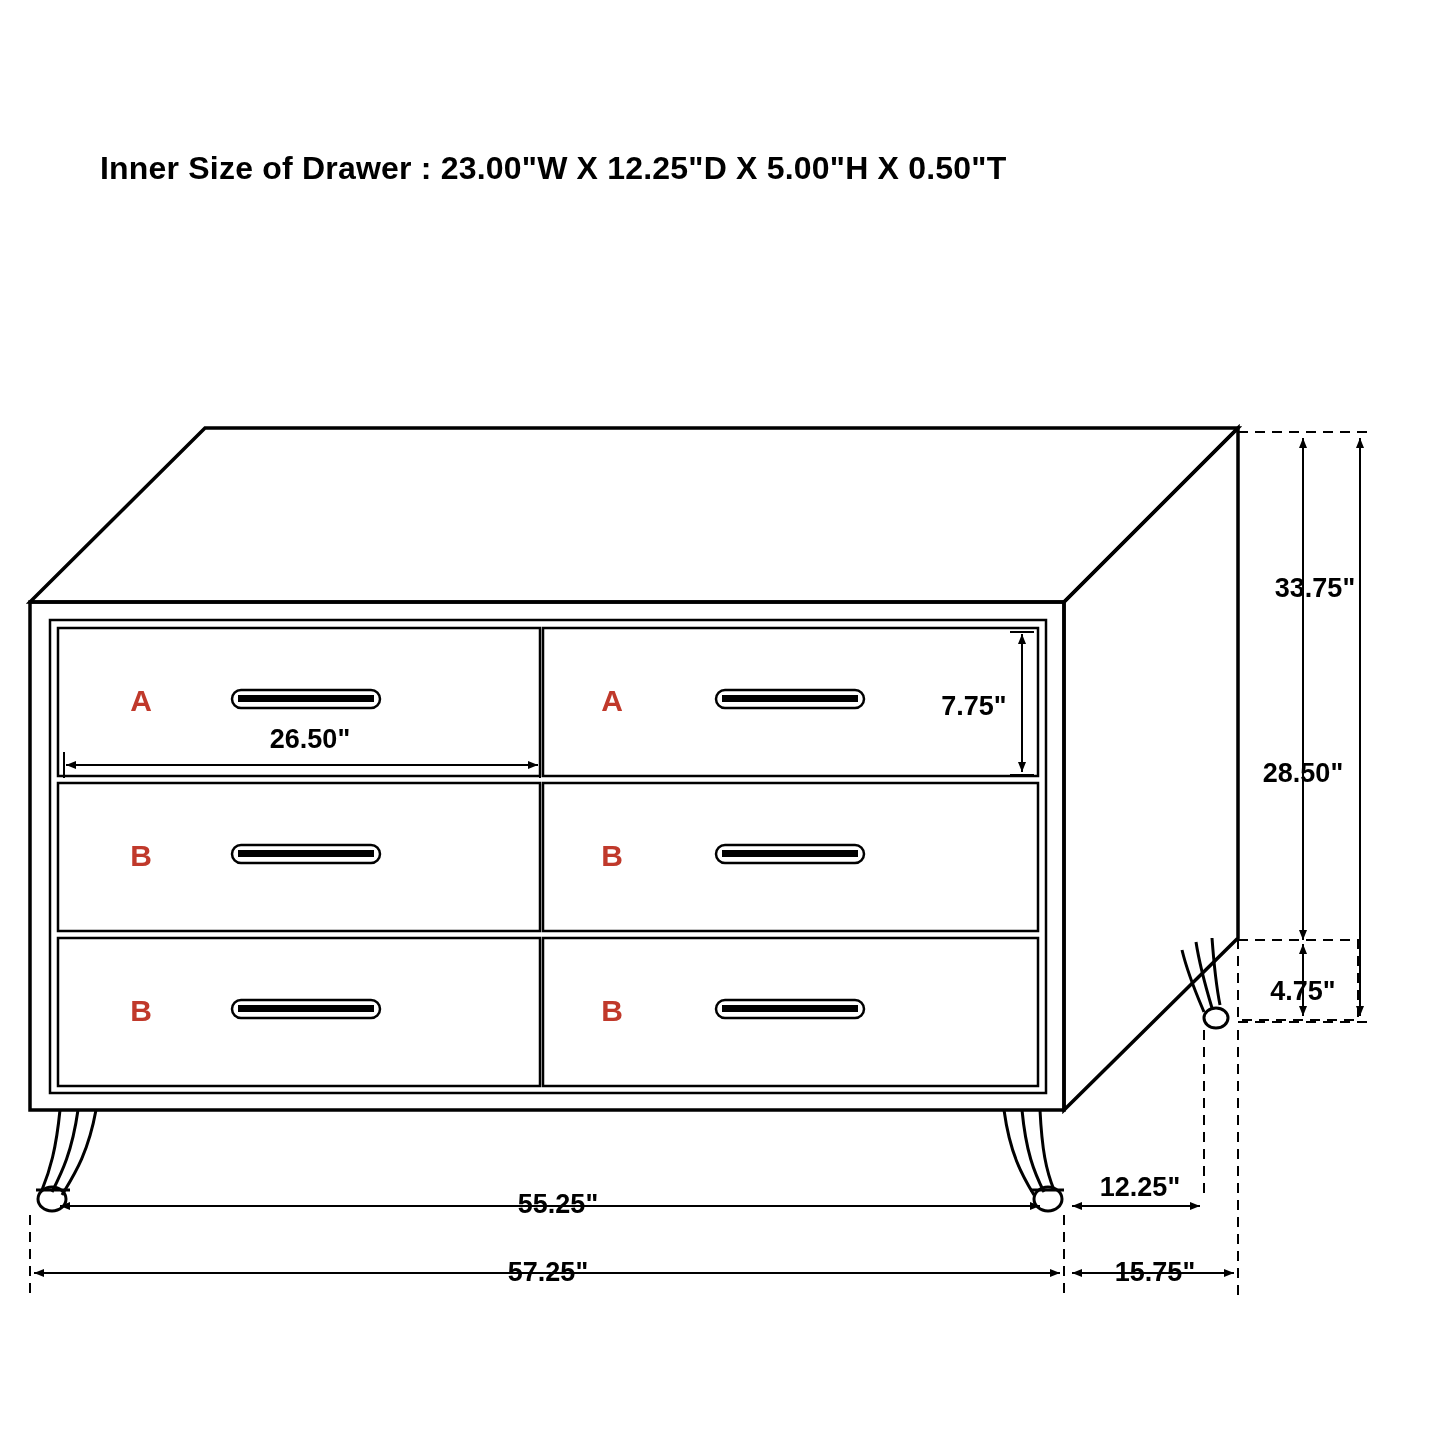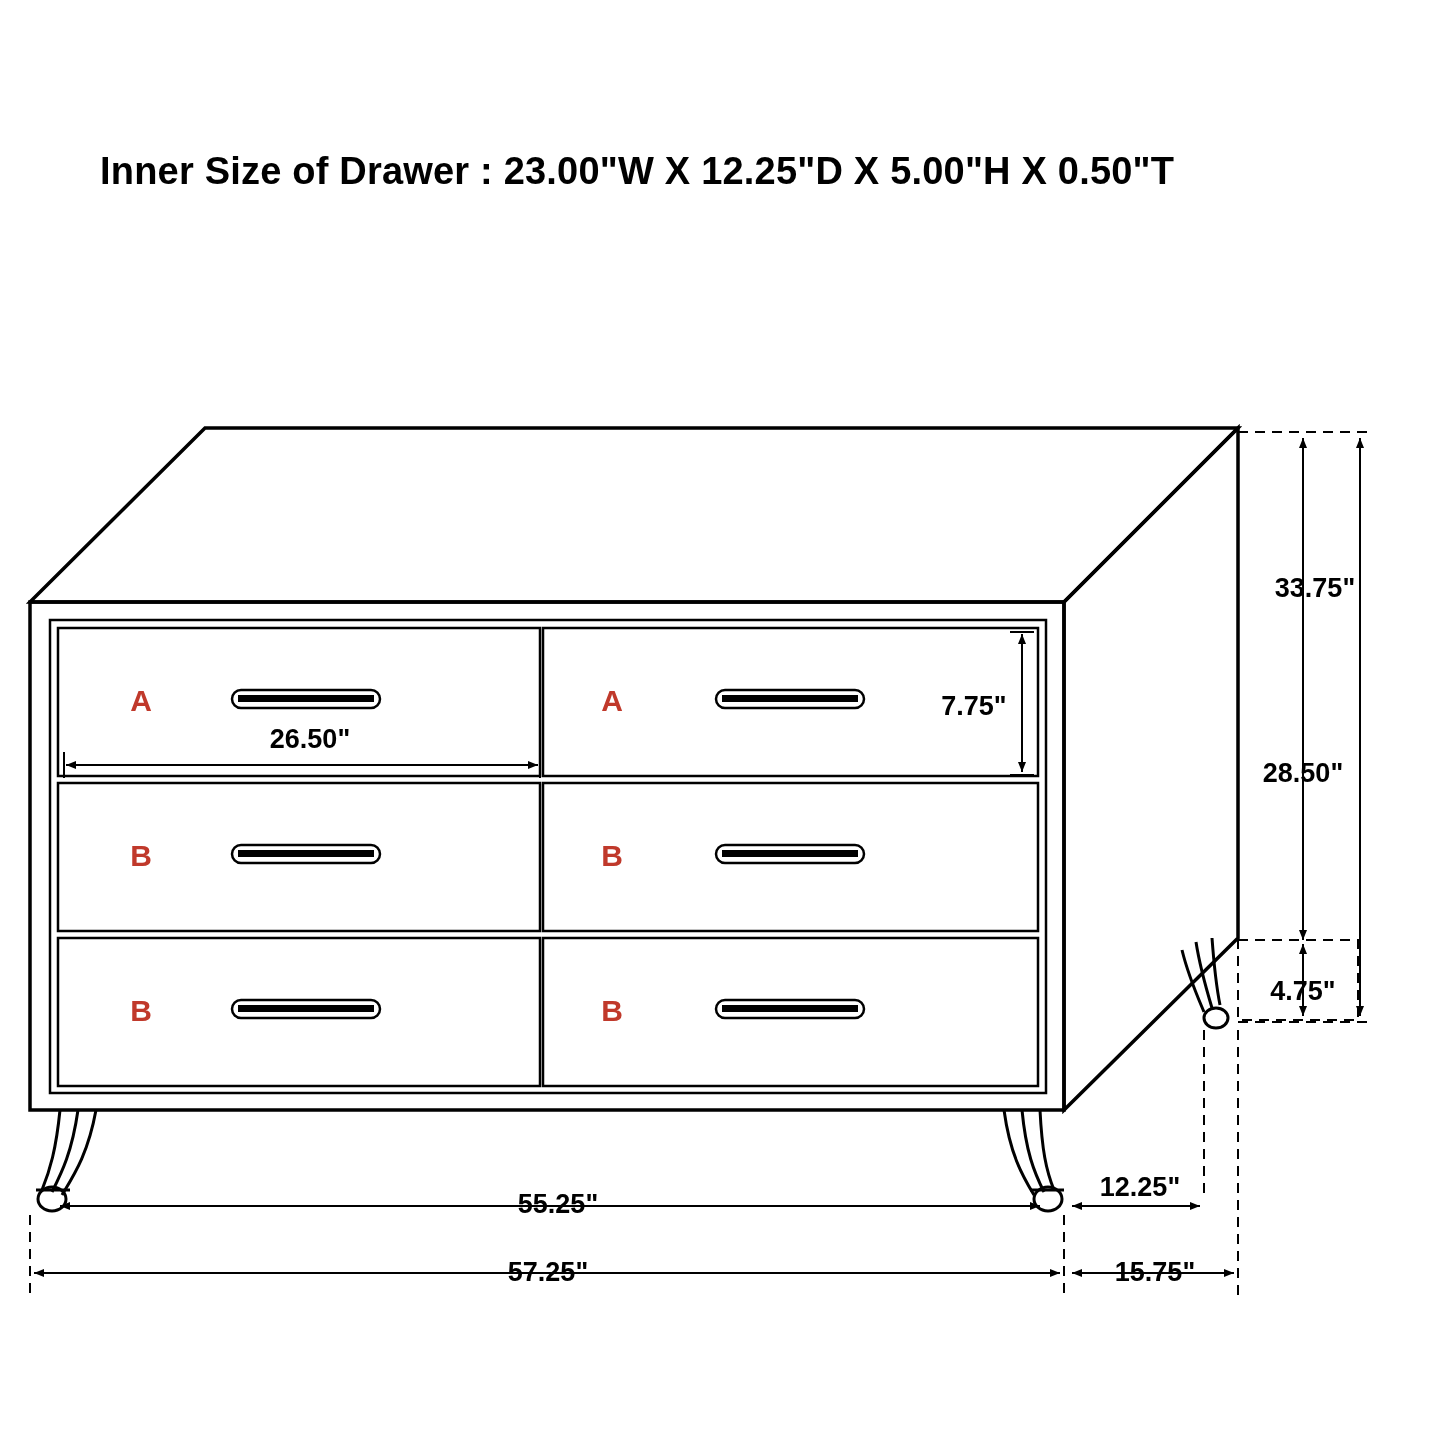--- a/index.html
+++ b/index.html
@@ -18,21 +18,21 @@
     position: absolute;
     left: 0;
     top: 0;
     width: 1445px;
     height: 1445px;
   }
   .title-text {
     position: absolute;
     left: 100px;
     top: 150px;
-    font-size: 38px;
+    font-size: 32px;
     font-weight: bold;
     color: #000000;
     letter-spacing: 0.2px;
     white-space: nowrap;
   }
   svg {
     position: absolute;
     left: 0;
     top: 0;
   }

